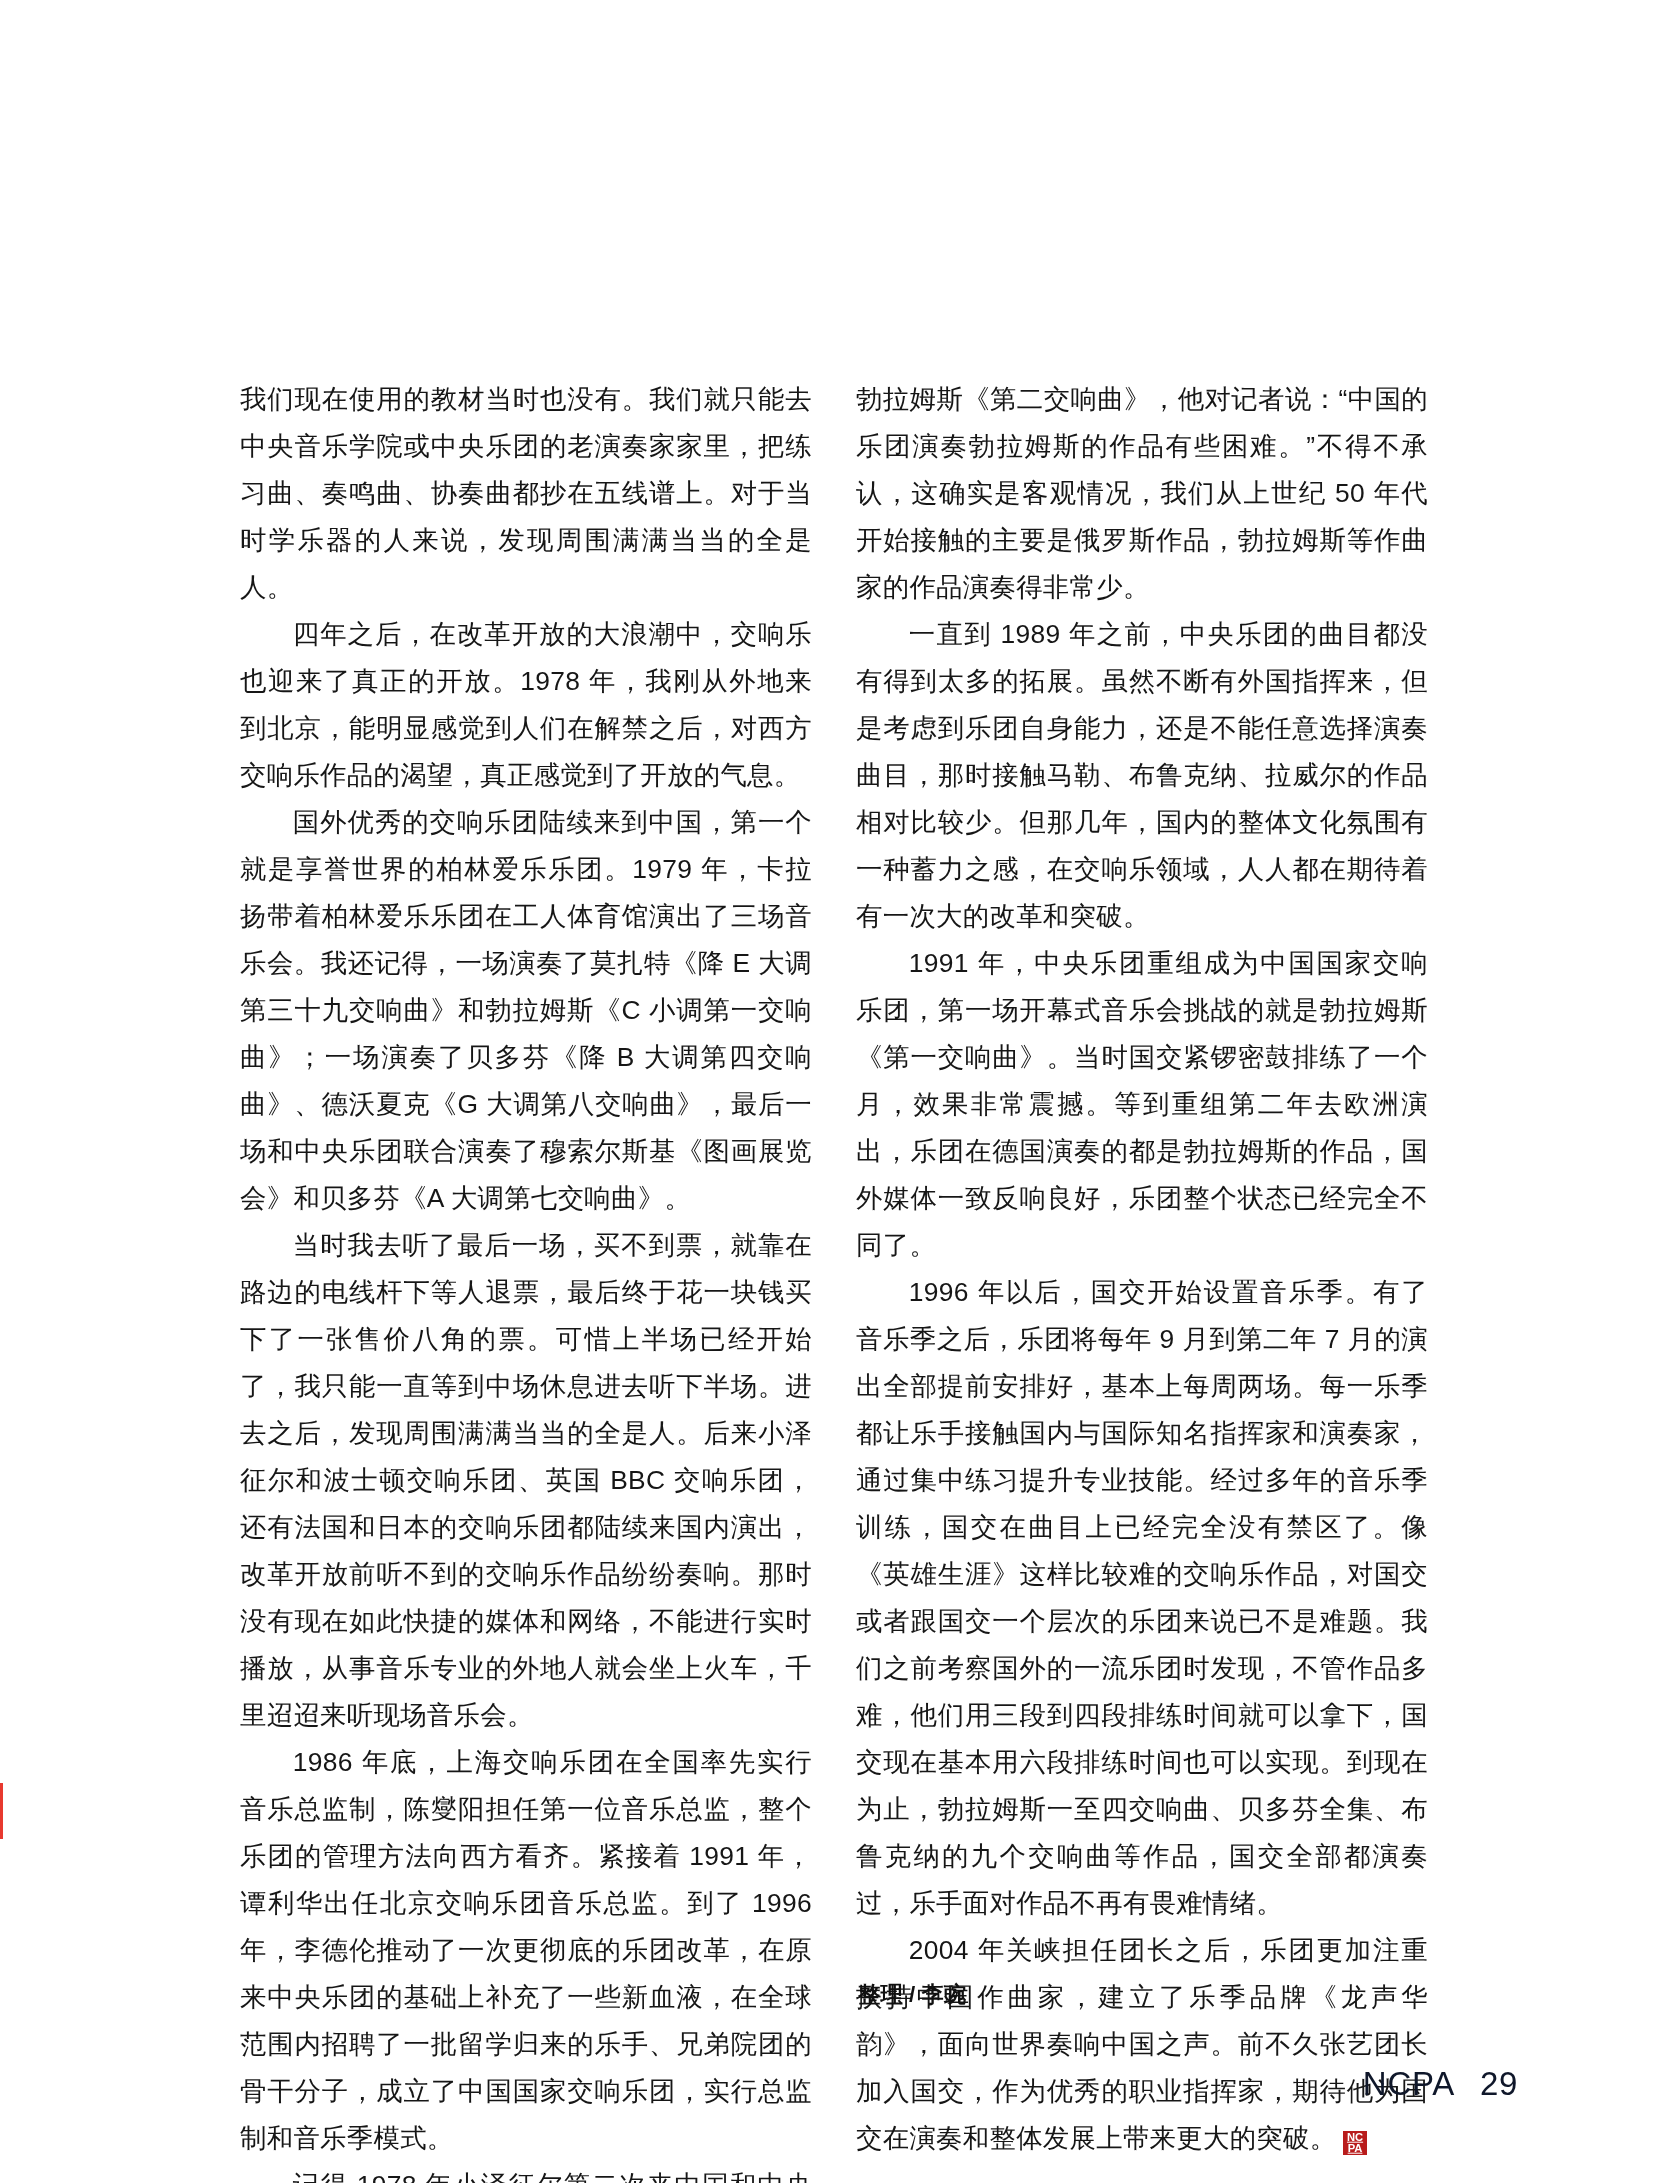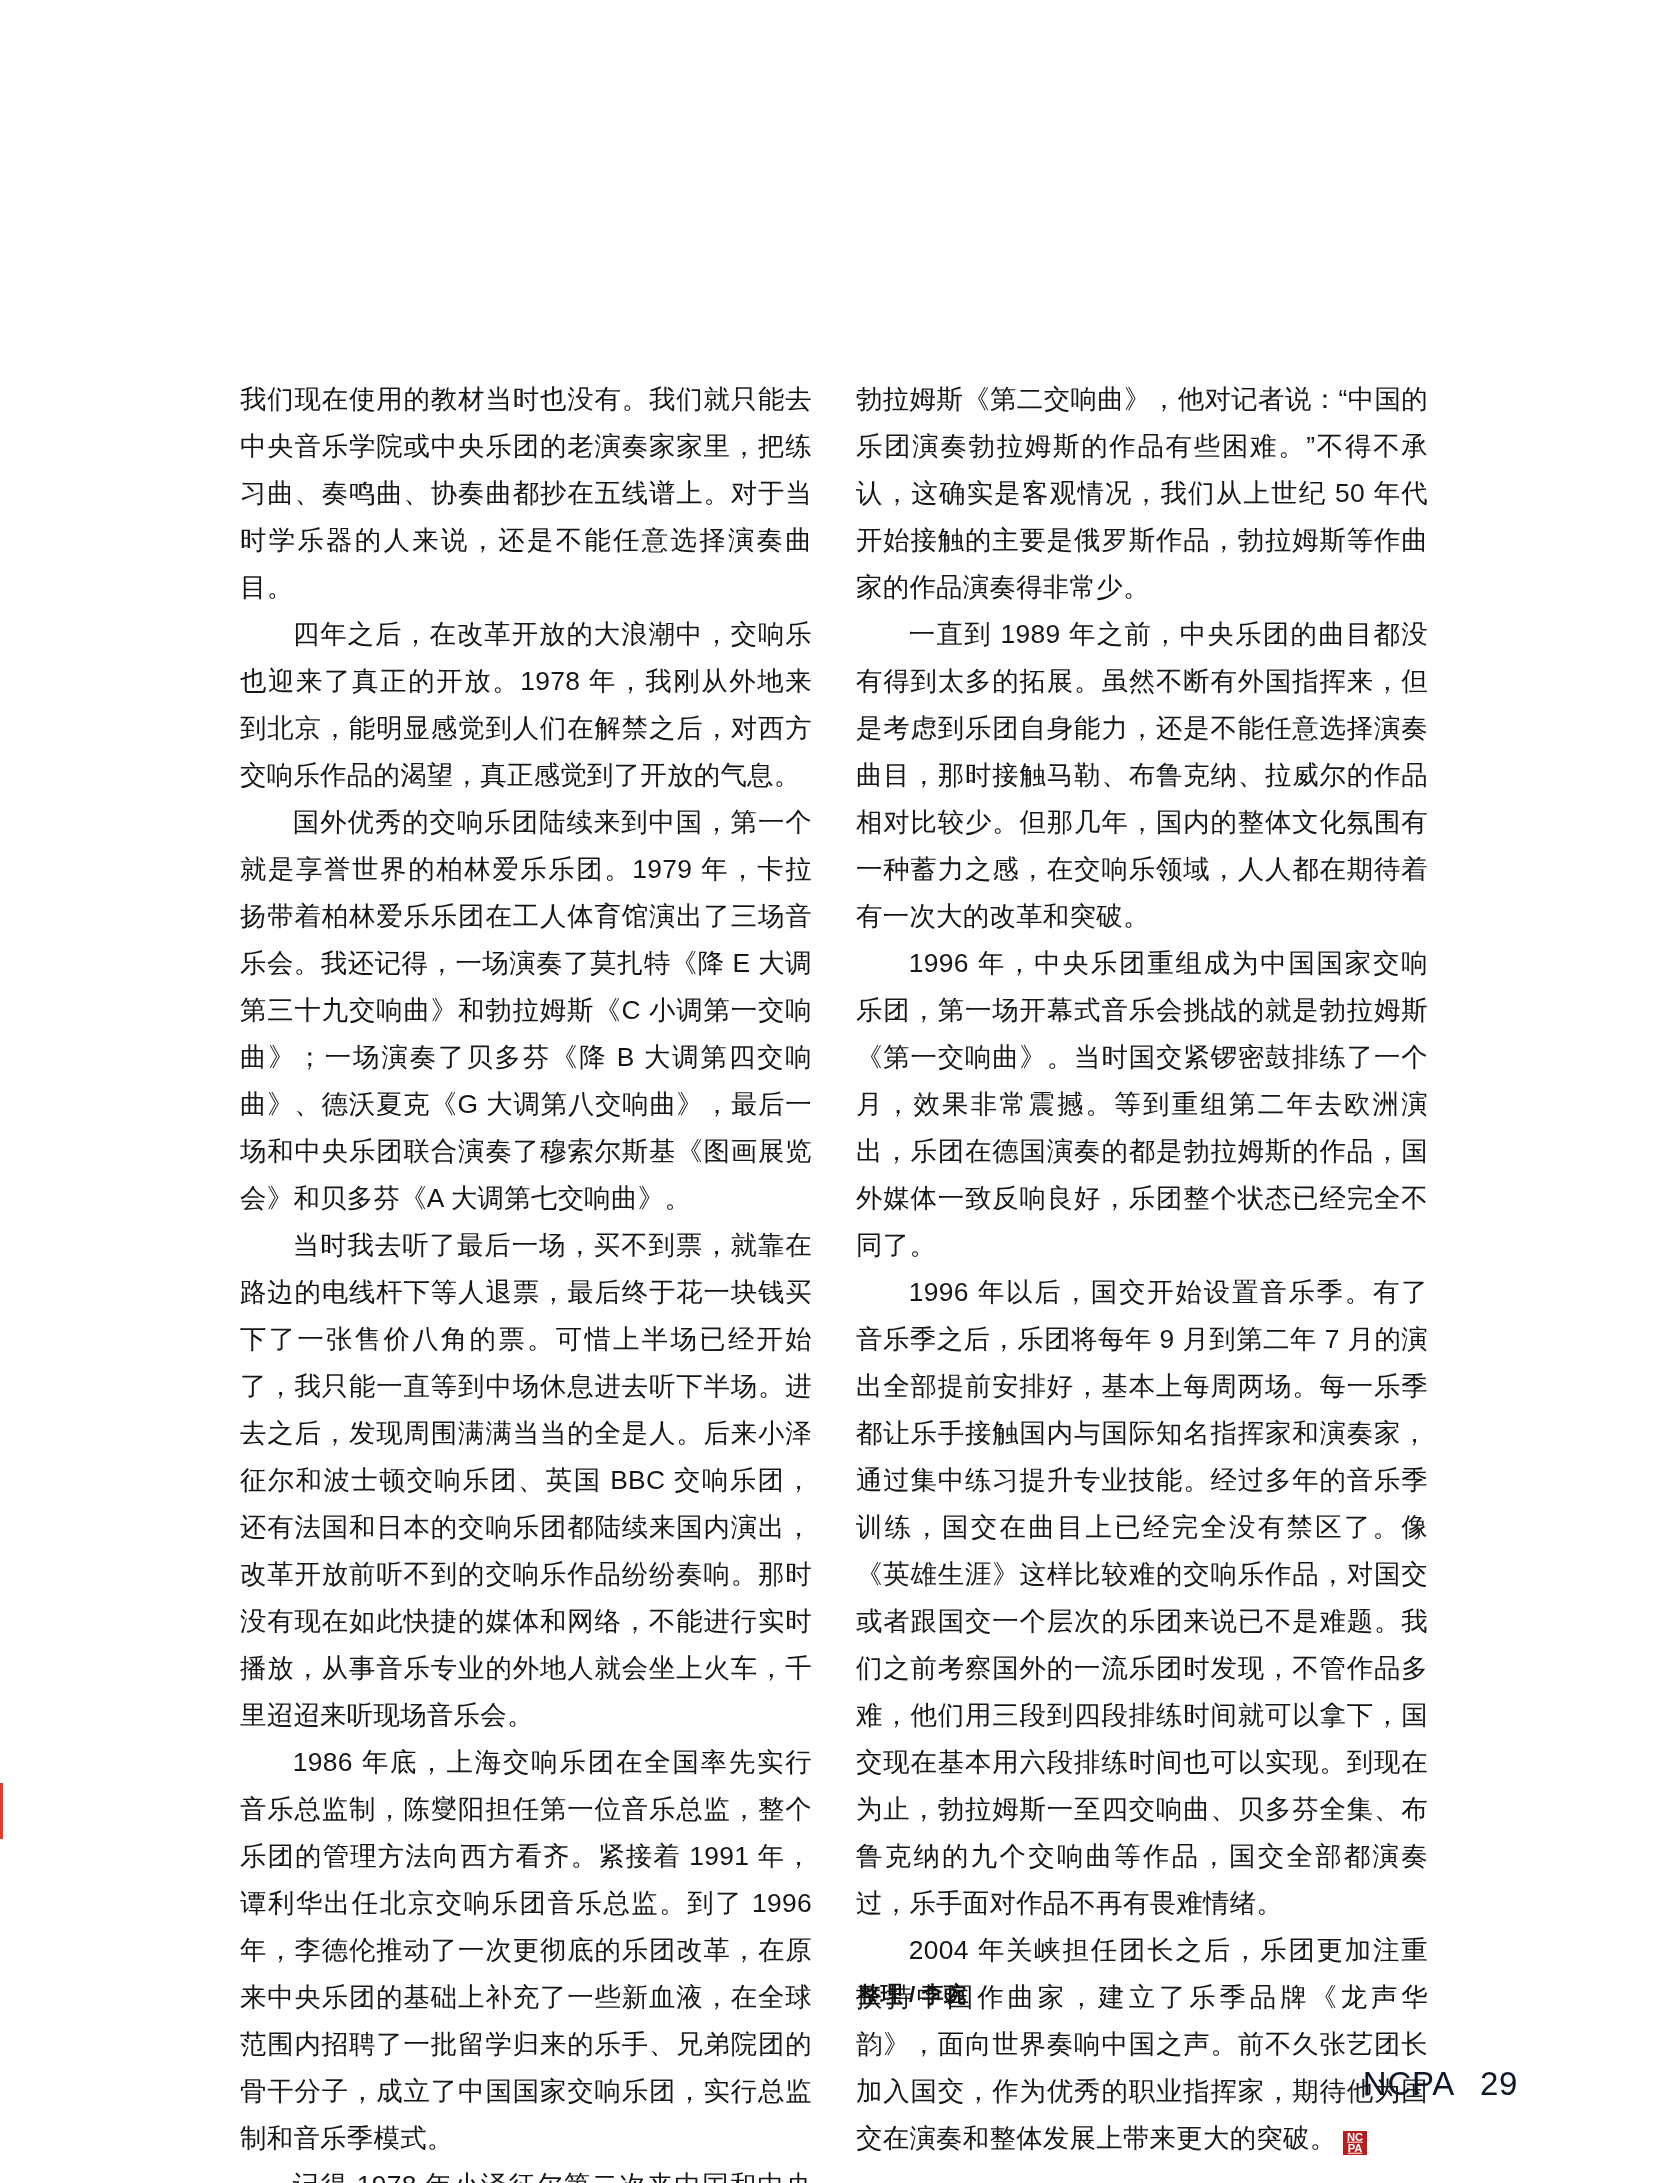--- a/index.html
+++ b/index.html
@@ -84,32 +84,32 @@
   .footer .pagenum { margin-left: 25px; }
 </style>
 </head>
 <body>
 
 <div class="page">
 
   <div class="edge-mark"></div>
 
   <div class="col col-left">
-    <p class="no-indent">我们现在使用的教材当时也没有。我们就只能去中央音乐学院或中央乐团的老演奏家家里，把练习曲、奏鸣曲、协奏曲都抄在五线谱上。对于当时学乐器的人来说，还是不能任意选择演奏曲目。</p>
+    <p class="no-indent">我们现在使用的教材当时也没有。我们就只能去中央音乐学院或中央乐团的老演奏家家里，把练习曲、奏鸣曲、协奏曲都抄在五线谱上。对于当时学乐器的人来说，发现周围满满当当的全是人。</p>
     <p>四年之后，在改革开放的大浪潮中，交响乐也迎来了真正的开放。1978 年，我刚从外地来到北京，能明显感觉到人们在解禁之后，对西方交响乐作品的渴望，真正感觉到了开放的气息。</p>
     <p>国外优秀的交响乐团陆续来到中国，第一个就是享誉世界的柏林爱乐乐团。1979 年，卡拉扬带着柏林爱乐乐团在工人体育馆演出了三场音乐会。我还记得，一场演奏了莫扎特《降 E 大调第三十九交响曲》和勃拉姆斯《C 小调第一交响曲》；一场演奏了贝多芬《降 B 大调第四交响曲》、德沃夏克《G 大调第八交响曲》，最后一场和中央乐团联合演奏了穆索尔斯基《图画展览会》和贝多芬《A 大调第七交响曲》。</p>
     <p>当时我去听了最后一场，买不到票，就靠在路边的电线杆下等人退票，最后终于花一块钱买下了一张售价八角的票。可惜上半场已经开始了，我只能一直等到中场休息进去听下半场。进去之后，发现周围满满当当的全是人。后来小泽征尔和波士顿交响乐团、英国 BBC 交响乐团，还有法国和日本的交响乐团都陆续来国内演出，改革开放前听不到的交响乐作品纷纷奏响。那时没有现在如此快捷的媒体和网络，不能进行实时播放，从事音乐专业的外地人就会坐上火车，千里迢迢来听现场音乐会。</p>
     <p>1986 年底，上海交响乐团在全国率先实行音乐总监制，陈燮阳担任第一位音乐总监，整个乐团的管理方法向西方看齐。紧接着 1991 年，谭利华出任北京交响乐团音乐总监。到了 1996 年，李德伦推动了一次更彻底的乐团改革，在原来中央乐团的基础上补充了一些新血液，在全球范围内招聘了一批留学归来的乐手、兄弟院团的骨干分子，成立了中国国家交响乐团，实行总监制和音乐季模式。</p>
     <p>记得 1978 年小泽征尔第二次来中国和中央乐团排</p>
   </div>
 
   <div class="col col-right">
     <p class="no-indent">勃拉姆斯《第二交响曲》，他对记者说：“中国的乐团演奏勃拉姆斯的作品有些困难。”不得不承认，这确实是客观情况，我们从上世纪 50 年代开始接触的主要是俄罗斯作品，勃拉姆斯等作曲家的作品演奏得非常少。</p>
     <p>一直到 1989 年之前，中央乐团的曲目都没有得到太多的拓展。虽然不断有外国指挥来，但是考虑到乐团自身能力，还是不能任意选择演奏曲目，那时接触马勒、布鲁克纳、拉威尔的作品相对比较少。但那几年，国内的整体文化氛围有一种蓄力之感，在交响乐领域，人人都在期待着有一次大的改革和突破。</p>
-    <p>1996 年，中央乐团重组成为中国国家交响乐团，第一场开幕式音乐会挑战的就是勃拉姆斯《第一交响曲》。当时国交紧锣密鼓排练了一个月，效果非常震撼。等到重组第二年去欧洲演出，乐团在德国演奏的都是勃拉姆斯的作品，国外媒体一致反响良好，乐团整个状态已经完全不同了。</p>
+    <p>1991 年，中央乐团重组成为中国国家交响乐团，第一场开幕式音乐会挑战的就是勃拉姆斯《第一交响曲》。当时国交紧锣密鼓排练了一个月，效果非常震撼。等到重组第二年去欧洲演出，乐团在德国演奏的都是勃拉姆斯的作品，国外媒体一致反响良好，乐团整个状态已经完全不同了。</p>
     <p>1996 年以后，国交开始设置音乐季。有了音乐季之后，乐团将每年 9 月到第二年 7 月的演出全部提前安排好，基本上每周两场。每一乐季都让乐手接触国内与国际知名指挥家和演奏家，通过集中练习提升专业技能。经过多年的音乐季训练，国交在曲目上已经完全没有禁区了。像《英雄生涯》这样比较难的交响乐作品，对国交或者跟国交一个层次的乐团来说已不是难题。我们之前考察国外的一流乐团时发现，不管作品多难，他们用三段到四段排练时间就可以拿下，国交现在基本用六段排练时间也可以实现。到现在为止，勃拉姆斯一至四交响曲、贝多芬全集、布鲁克纳的九个交响曲等作品，国交全部都演奏过，乐手面对作品不再有畏难情绪。</p>
     <p>
       <span>2004 年关峡担任团长之后，乐团更加注重扶持中国作曲家，建立了乐季品牌《龙声华韵》，面向世界奏响中国之声。前不久张艺团长加入国交，作为优秀的职业指挥家，期待他为国交在演奏和整体发展上带来更大的突破。</span><span class="seal"><span class="seal-line">NC</span><span class="seal-line">PA</span></span>
     </p>
   </div>
 
   <div class="byline">整理 / 李豌</div>
 
   <div class="footer">
     <span class="mag">NCPA</span><span class="pagenum">29</span>

